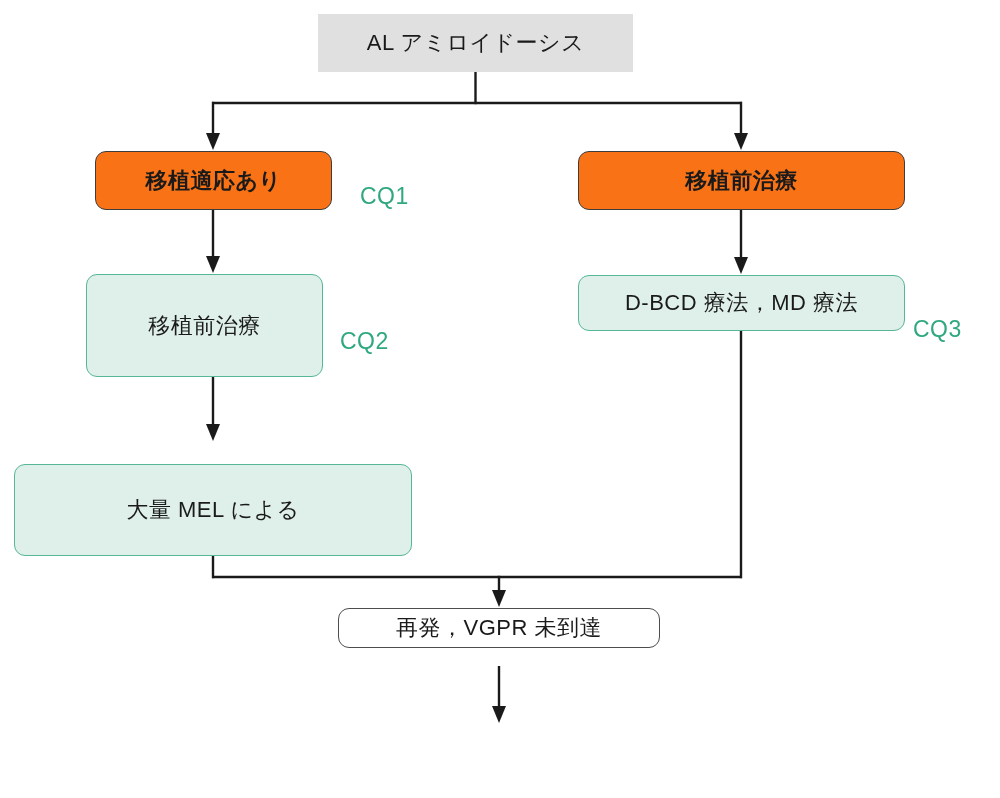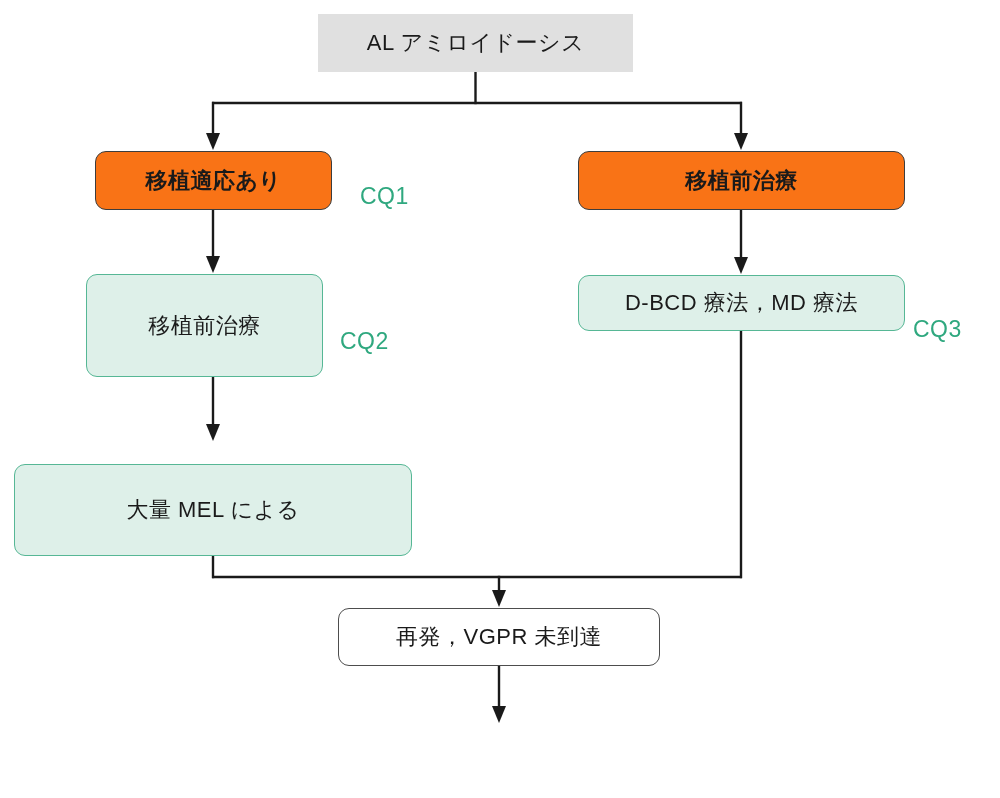--- a/index.html
+++ b/index.html
@@ -64,21 +64,21 @@
     color: #2fa87f;
     font-family: "Liberation Sans", "DejaVu Sans", sans-serif;
   }
   
   #node-root        { left: 318px; top: 14px;  width: 315px; height: 58px; }
   #node-eligible    { left: 95px;  top: 151px; width: 237px; height: 59px; }
   #node-ineligible  { left: 578px; top: 151px; width: 327px; height: 59px; }
   #node-pretx       { left: 86px;  top: 274px; width: 237px; height: 103px; gap: 20px; }
   #node-dbcdmd      { left: 578px; top: 275px; width: 327px; height: 56px; }
   #node-mel         { left: 14px;  top: 442px; width: 398px; height: 92px; margin-top: 22px; }
-  #node-relapse     { left: 338px; top: 608px; width: 322px; height: 58px; }
+  #node-relapse     { left: 338px; top: 608px; width: 322px; height: 40px; }
   #node-salvage     { left: 233px; top: 724px; width: 527px; height: 59px; }
   #cq1 { left: 340px; top: 183px; margin-left: 20px; }
   #cq2 { left: 340px; top: 328px; }
   #cq3 { left: 913px; top: 308px; margin-top: 8px; }
 </style>
 </head>
 <body>
 
 <div class="canvas">
 

